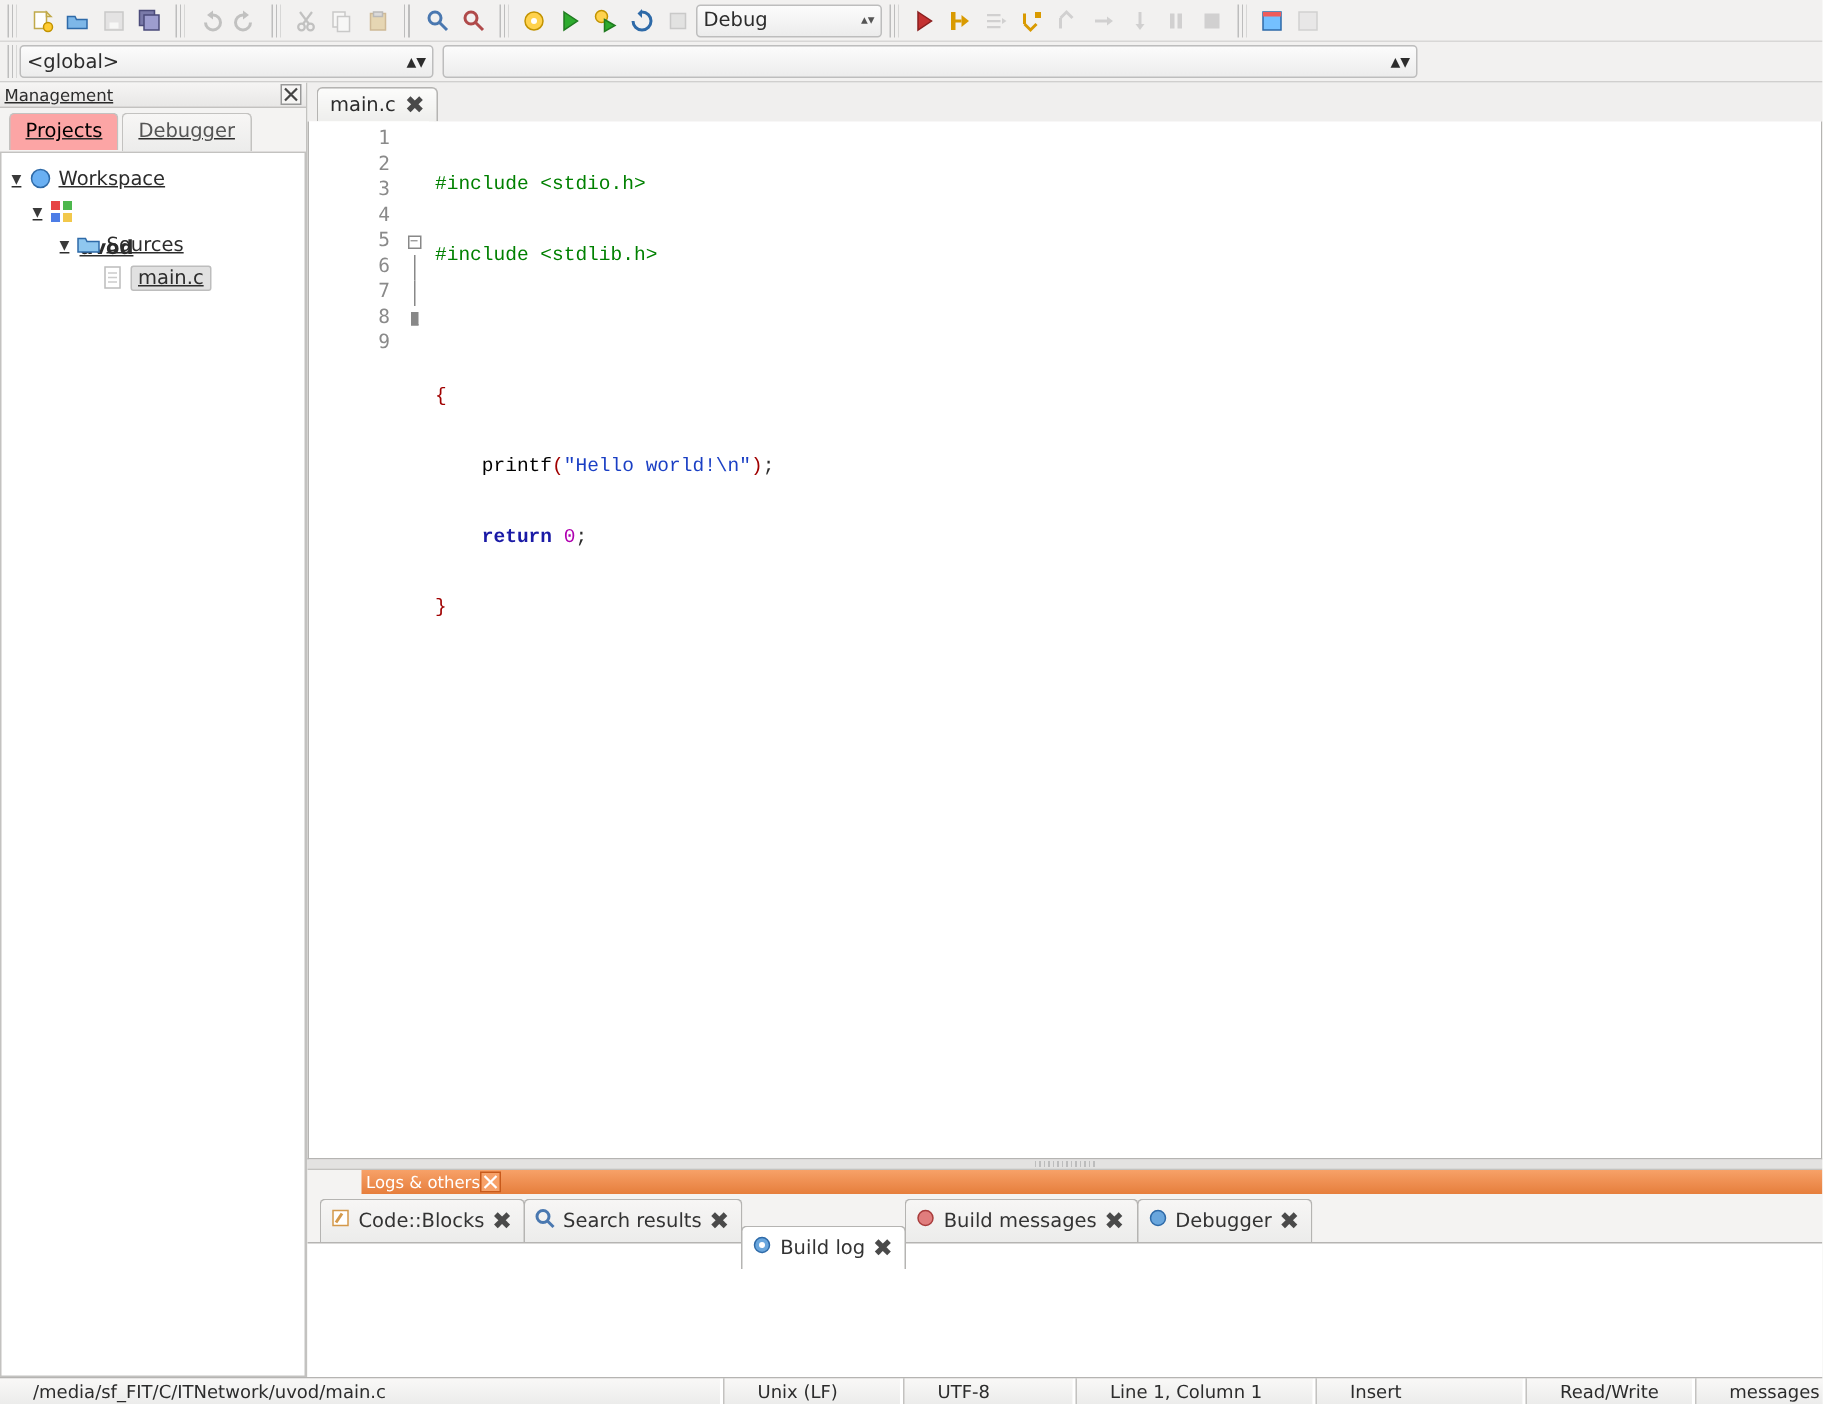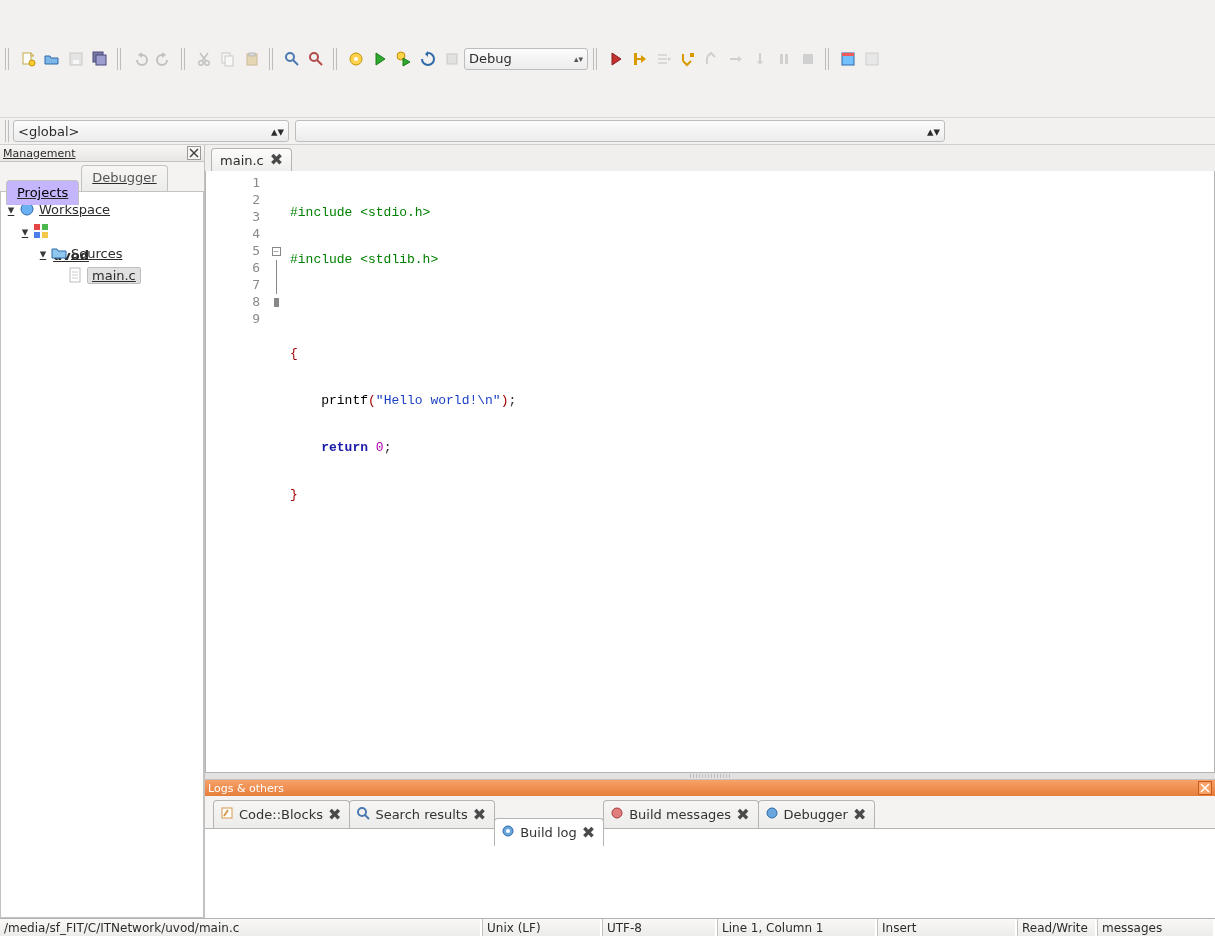--- a/index.html
+++ b/index.html
@@ -7,21 +7,21 @@
     width: 1215px; height: 936px;
     font-family: "DejaVu Sans", "Ubuntu", sans-serif;
     font-size: 13px;
     background: #f2f1f0;
     color: #2c2c2c;
     overflow: hidden;
     display: flex; flex-direction: column;
   }
 
   
-  .toolbar-row { display: flex; align-items: center; height: 27px; padding: 1px 3px; margin-top: 45px; }
+  .toolbar-row { display: flex; align-items: center; height: 27px; padding: 1px 3px; }
   .toolbar-group { display: flex; align-items: center; padding: 0 3px; }
   .group-sep { width: 6px; height: 22px; margin: 0 2px;
     background: repeating-linear-gradient(90deg, #bdbdbd 0 1px, transparent 1px 3px); }
   .tb-btn  { width: 24px; height: 22px; display:flex; align-items:center; justify-content:center;
              border-radius:2px; background: transparent; border:none; cursor:pointer; }
   .tb-btn svg { pointer-events: none; }
   .disabled { opacity: .45; }
   .build-select { width: 124px; height: 22px; border:1px solid #bdbdbd; border-radius:3px;
                   background:linear-gradient(#fcfcfc,#ececec);
                   display:flex; align-items:center; padding:0 4px; justify-content:space-between;}
@@ -40,21 +40,21 @@
   .mgmt { width: 205px; display:flex; flex-direction:column; border-right:1px solid #c3c2c0; background:#f4f3f2;text-decoration:underline;}
   .mgmt-header { height:17px; background:linear-gradient(#f6f5f4,#e8e7e6);
                  border-bottom:1px solid #c3c2c0; display:flex; align-items:center; justify-content:space-between;
                  padding:0 3px; font-size:11px;}
   .close-box { width:14px; height:14px; border:1px solid #999; background:#f6f5f4;
                display:flex; align-items:center; justify-content:center; font-size:11px; line-height:1; cursor:pointer;}
   .mgmt-tabs { display:flex; height:26px; margin-top:3px; padding-left:6px; }
   .mgmt-tab  { padding:4px 10px 0 10px; border:1px solid #c3c2c0; border-bottom:none;
                border-top-left-radius:4px; border-top-right-radius:4px;
                background:linear-gradient(#f7f6f5,#ececeb); margin-right:2px; font-size:13px; color:#555;}
-  .mgmt-tab.active { background:#c4b5fd; color:#000; position:relative; top:15px; height:25px;}
+  .mgmt-tab.active { background:#fca5a5; color:#000; position:relative; top:0; height:25px;}
   .mgmt-body { flex:1; background:#fff; border:1px solid #c3c2c0; margin:0 0 0 0;}
   .tree { padding:6px 4px; font-size:13px;}
   .tree-row { display:flex; align-items:center; height:22px; }
   .twisty { width:12px; text-align:center; color:#3a3a3a; cursor:pointer;}
   .ticon { width:16px; height:16px; margin:0 4px 0 2px; display:flex; align-items:center; justify-content:center;}
   .tree .bold { font-weight:bold;margin-top:48px; }
   .tree .selected { background:#e1e1e1; border:1px solid #bdbdbd; border-radius:2px; padding:0 4px;}
 
   
   .editor-col { flex:1; display:flex; flex-direction:column; background:#f0efee;}
@@ -82,34 +82,34 @@
   .str  { color:#1a3fc4;}                     
   .num  { color:#b000b0;}                     
 
   .resizer-h  { height:6px; background:#e3e2e1; cursor:row-resize;
     background-image: repeating-linear-gradient(90deg,#bdbdbd 0 1px, transparent 1px 3px);
     background-size: 40px 4px; background-position:center; background-repeat:no-repeat;}
 
   
   .logs-panel { background:#f4f3f2; border-top:1px solid #c3c2c0; display:flex; flex-direction:column;}
   .logs-title { height:16px; background: linear-gradient(#f7a168,#e67e3c);
-                color:#fff; font-size:11px; display:flex; align-items:center; justify-content:space-between;
-                padding:0 3px;}
+                color:#fff; font-size:11px; display:flex; align-items:center; justify-content:flex-start;
+                padding:0 3px;margin-left:36px;}
   .logs-title .close-box { background:#f7a168; border-color:#c85a1b; color:#fff;}
   .logs-tabs { display:flex; align-items:flex-end; height:32px; padding:4px 8px 0 8px; gap:0;}
   .ltab { display:flex; align-items:center; gap:5px; padding:5px 8px 5px 6px;
           border:1px solid #b5b4b2; border-bottom:none; border-top-left-radius:4px; border-top-right-radius:4px;
           background:linear-gradient(#f7f6f5,#ececeb); font-size:13px; color:#333; margin-right:-1px;}
   .ltab.active { background:#fff; position:relative; top:18px;}
   .ltab .x { font-size:16px; color:#4a4a4a; line-height:1;}
   .logs-body { flex:1; background:#fff; border-top:1px solid #b5b4b2; min-height:90px;}
 
   
   .statusbar { height:18px; display:flex; align-items:stretch; border-top:1px solid #b5b4b2; font-size:12px;}
-  .sb-cell { border-right:2px solid #fff; border-left:1px solid #c3c2c0; padding:1px 4px;
+  .sb-cell { border-right:2px solid #fff; border-left:1px solid #c3c2c0; padding:1px 22px;
              background:linear-gradient(#f9f8f7,#ececeb); display:flex; align-items:center;}
   .sb-cell:first-child { border-left:none;}
 </style>
 </head>
 <body>
 
 <div class="toolbar-row">
   <span class="group-sep"></span>
 
   <div class="toolbar-group">

